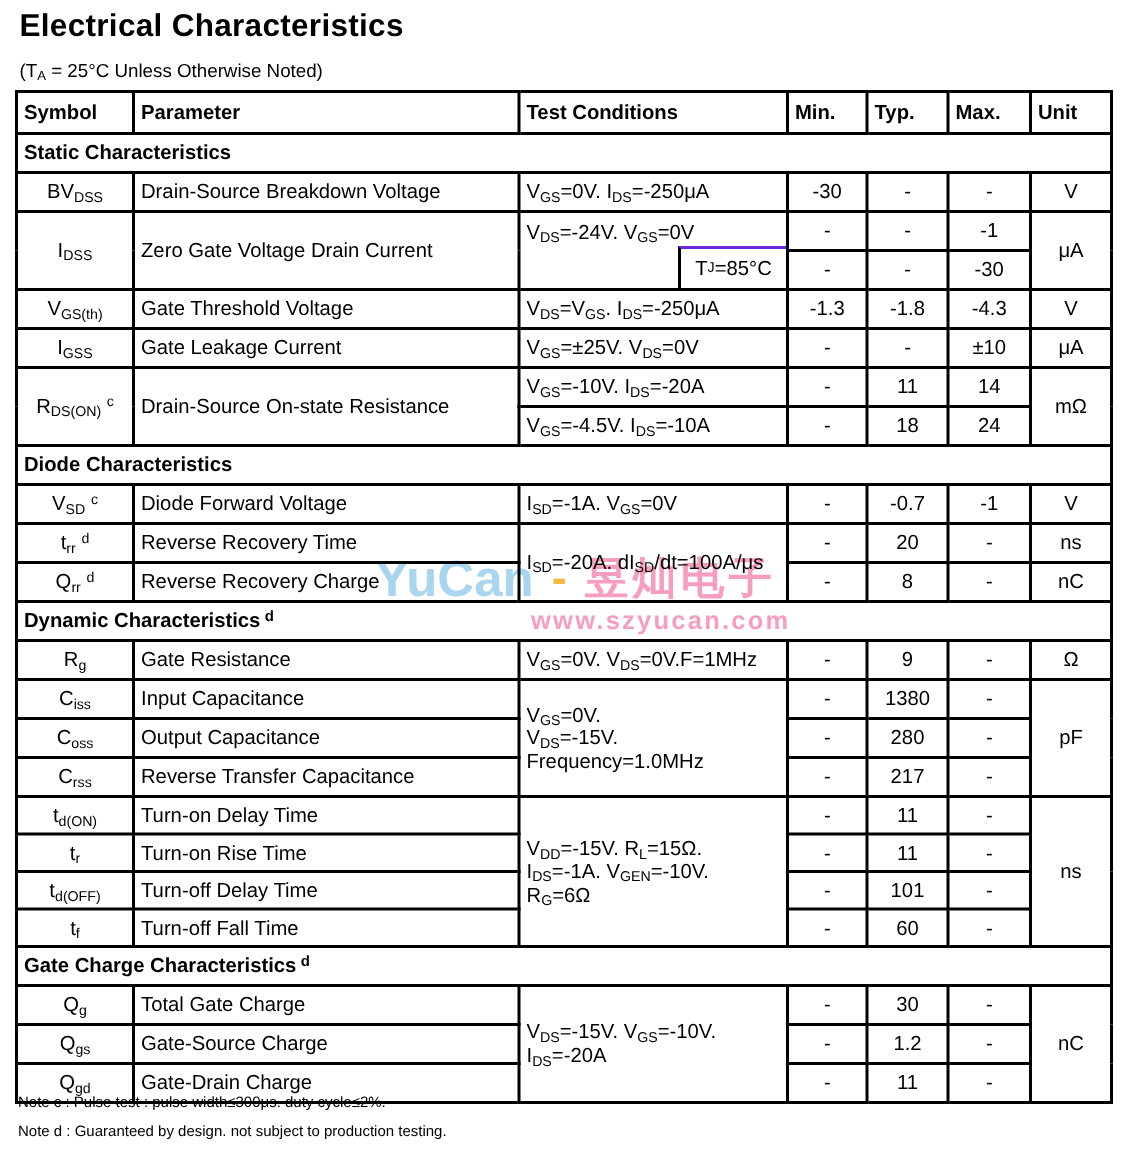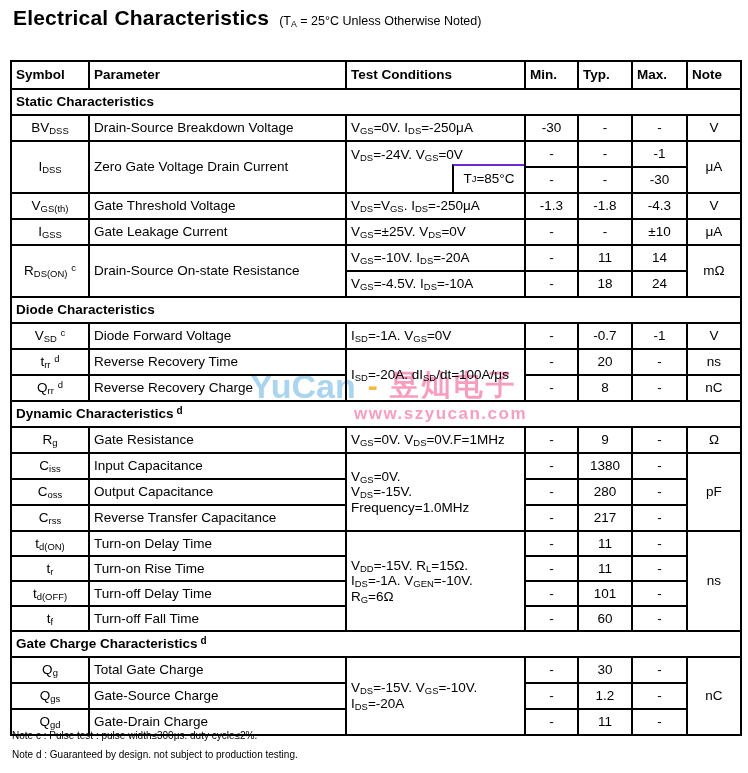--- a/index.html
+++ b/index.html
@@ -8,21 +8,21 @@
     width:748px;height:773px;
     background:#ffffff;
     font-family:"Liberation Sans","DejaVu Sans",sans-serif;
     color:#000;
     overflow:hidden;
   }
   
   .title-row{
     position:absolute;left:13px;top:6px;
     display:flex;align-items:baseline;gap:10px;
-    z-index:2;white-space:nowrap;
+    z-index:2;white-space:nowrap;flex-direction:column;
   }
   .title-main{font-size:21px;font-weight:bold;letter-spacing:0.2px;}
   .title-note{font-size:12.5px;}
   
   .watermark{
     position:absolute;left:250px;top:366px;
     z-index:0;pointer-events:none;white-space:nowrap;
   }
   .wm-row1{display:flex;align-items:center;gap:12px;}
   .wm-yucan{font-size:34px;font-weight:bold;color:var(--wm-blue,#a9d5ee);letter-spacing:0px;}
@@ -102,21 +102,21 @@
     </colgroup>
 
     <tbody>
         <tr class="hdr">
       <td class="hdrcell">Symbol</td>
       <td class="hdrcell">Parameter</td>
       <td class="hdrcell">Test Conditions</td>
       <td class="hdrcell">Min.</td>
       <td class="hdrcell">Typ.</td>
       <td class="hdrcell">Max.</td>
-      <td class="hdrcell">Note</td>
+      <td class="hdrcell">Unit</td>
     </tr>
 
     <tr class="sec">
       <td class="seccell" colspan="7"><span>Static Characteristics</span><sup class="secsup"></sup></td>
     </tr>
 
     <tr class="row">
       <td class="sym">BV<sub>DSS</sub></td>
       <td class="param">Drain-Source Breakdown Voltage</td>
       <td class="cond">V<sub>GS</sub>=0V. I<sub>DS</sub>=-250μA</td>

